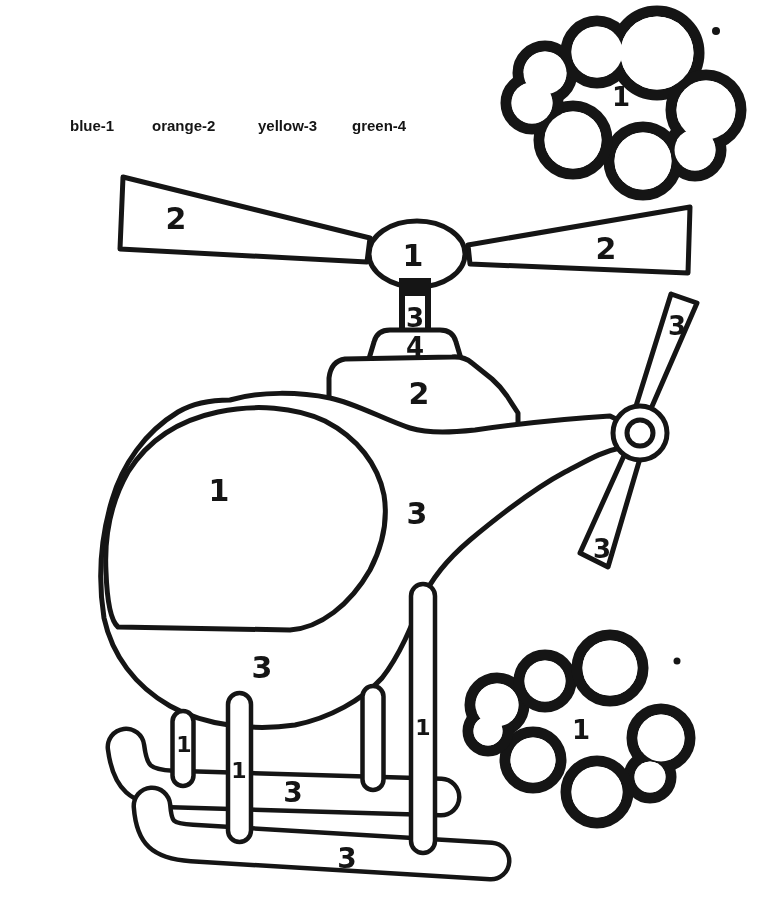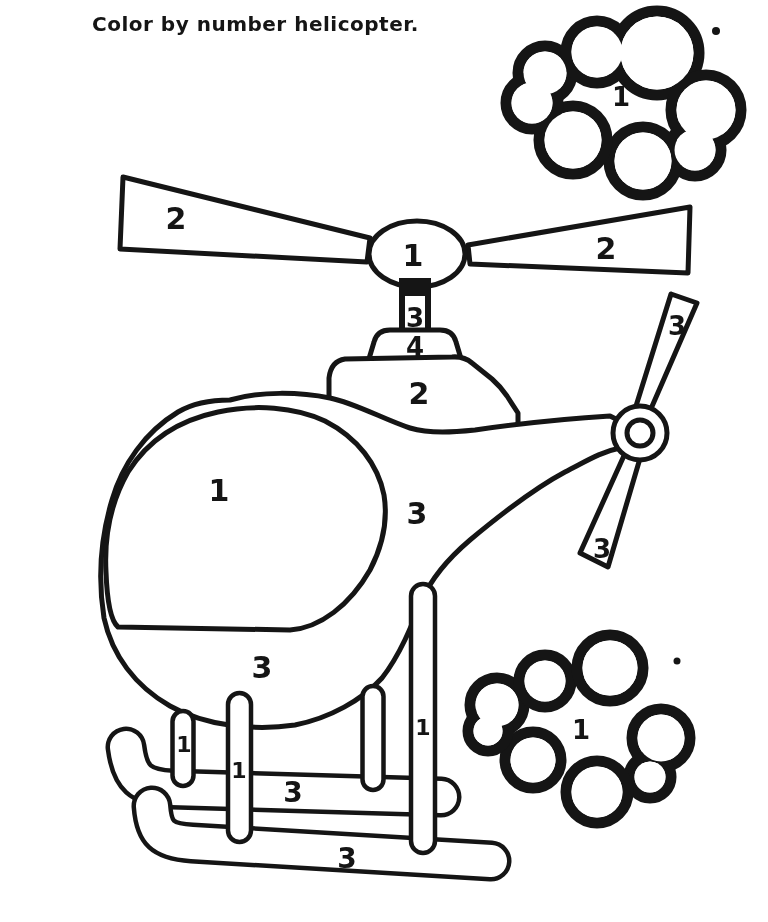--- a/index.html
+++ b/index.html
@@ -20,22 +20,27 @@
   .skid2{fill:none;stroke:#fff;stroke-width:32;stroke-linecap:round;stroke-linejoin:round;}
   .ink{fill:var(--ink,#151515);stroke:none;}
   .num{font-family:"DejaVu Sans",sans-serif;font-weight:bold;fill:var(--ink,#151515);
        text-anchor:middle;}
   .n30{font-size:30px}.n26{font-size:26px}.n22{font-size:22px}.n28{font-size:28px}
 </style>
 </head>
 <body>
 
 <div id="page">
-  <div id="title">Color by number helicopter.</div>
 
+  <div id="legend">
+    <span class="l0">blue-1</span>
+    <span class="l1">orange-2</span>
+    <span class="l2">yellow-3</span>
+    <span class="l3">green-4</span>
+  </div>
 
   <svg width="768" height="922" viewBox="0 0 768 922">
 
     <g>
       <g>
         <circle class="c1" cx="545" cy="73" r="27"></circle>
           <circle class="c1" cx="597" cy="52" r="31"></circle>
         <circle class="c1" cx="657" cy="53" r="42"></circle>
           <circle class="c1" cx="706" cy="110" r="35"></circle>
         <circle class="c1" cx="695" cy="150" r="26"></circle>

